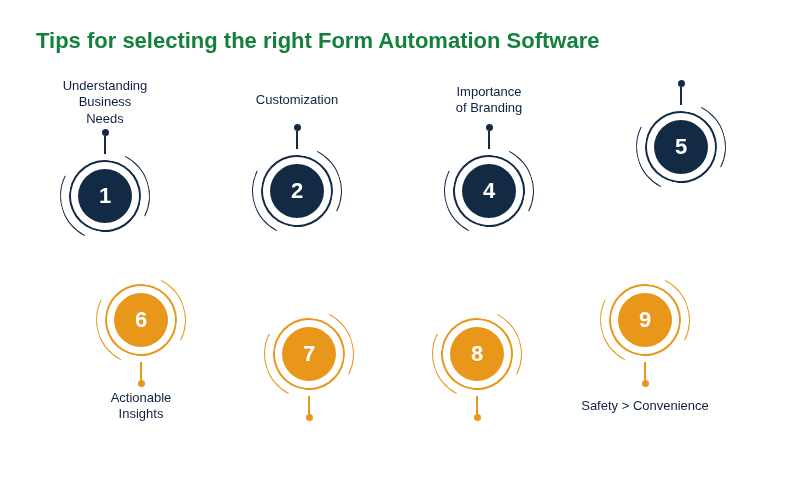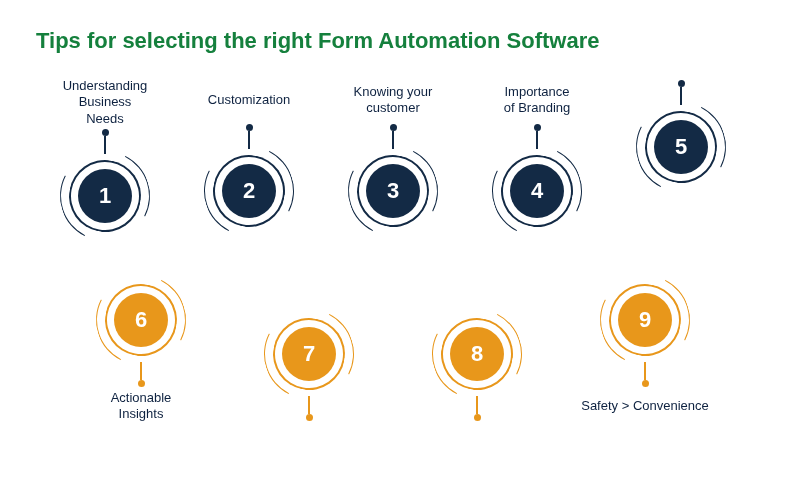--- a/index.html
+++ b/index.html
@@ -188,35 +188,20 @@
       </div>
       <div class="icon-wrap">
         <div class="arc arc1"></div>
         <div class="arc arc2"></div>
         <div class="arc arc3"></div>
         <div class="arc arc4"></div>
         <div class="circle">2</div>
       </div>
     </div>
 
-    <div class="tip navy">
-      <div class="label">Knowing your
-customer</div>
-      <div class="connector connector-top">
-        <div class="dot"></div>
-        <div class="stem"></div>
-      </div>
-      <div class="icon-wrap">
-        <div class="arc arc1"></div>
-        <div class="arc arc2"></div>
-        <div class="arc arc3"></div>
-        <div class="arc arc4"></div>
-        <div class="circle">3</div>
-      </div>
-    </div>
 
     <div class="tip navy">
       <div class="label">Importance
 of Branding</div>
       <div class="connector connector-top">
         <div class="dot"></div>
         <div class="stem"></div>
       </div>
       <div class="icon-wrap">
         <div class="arc arc1"></div>

